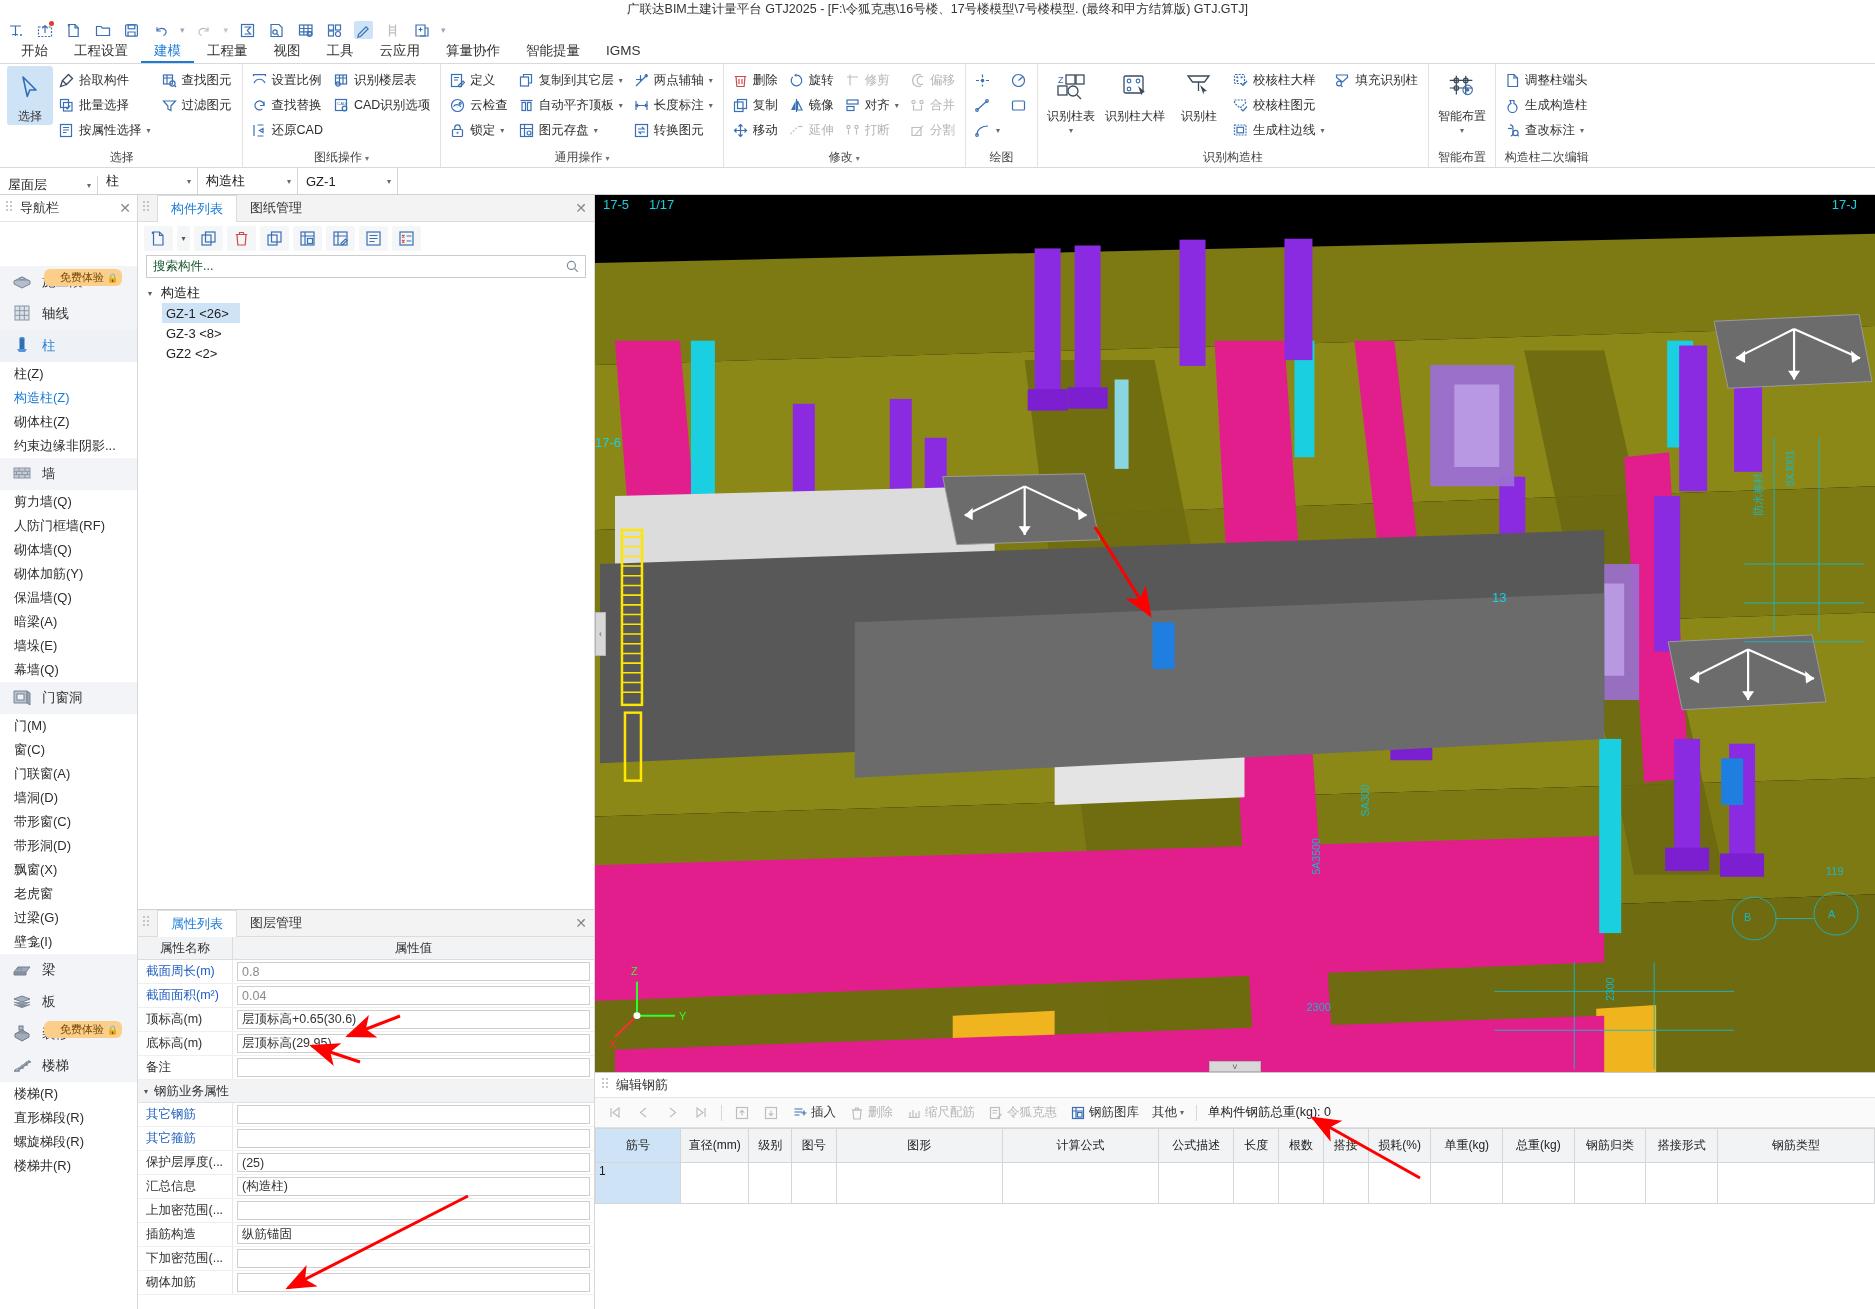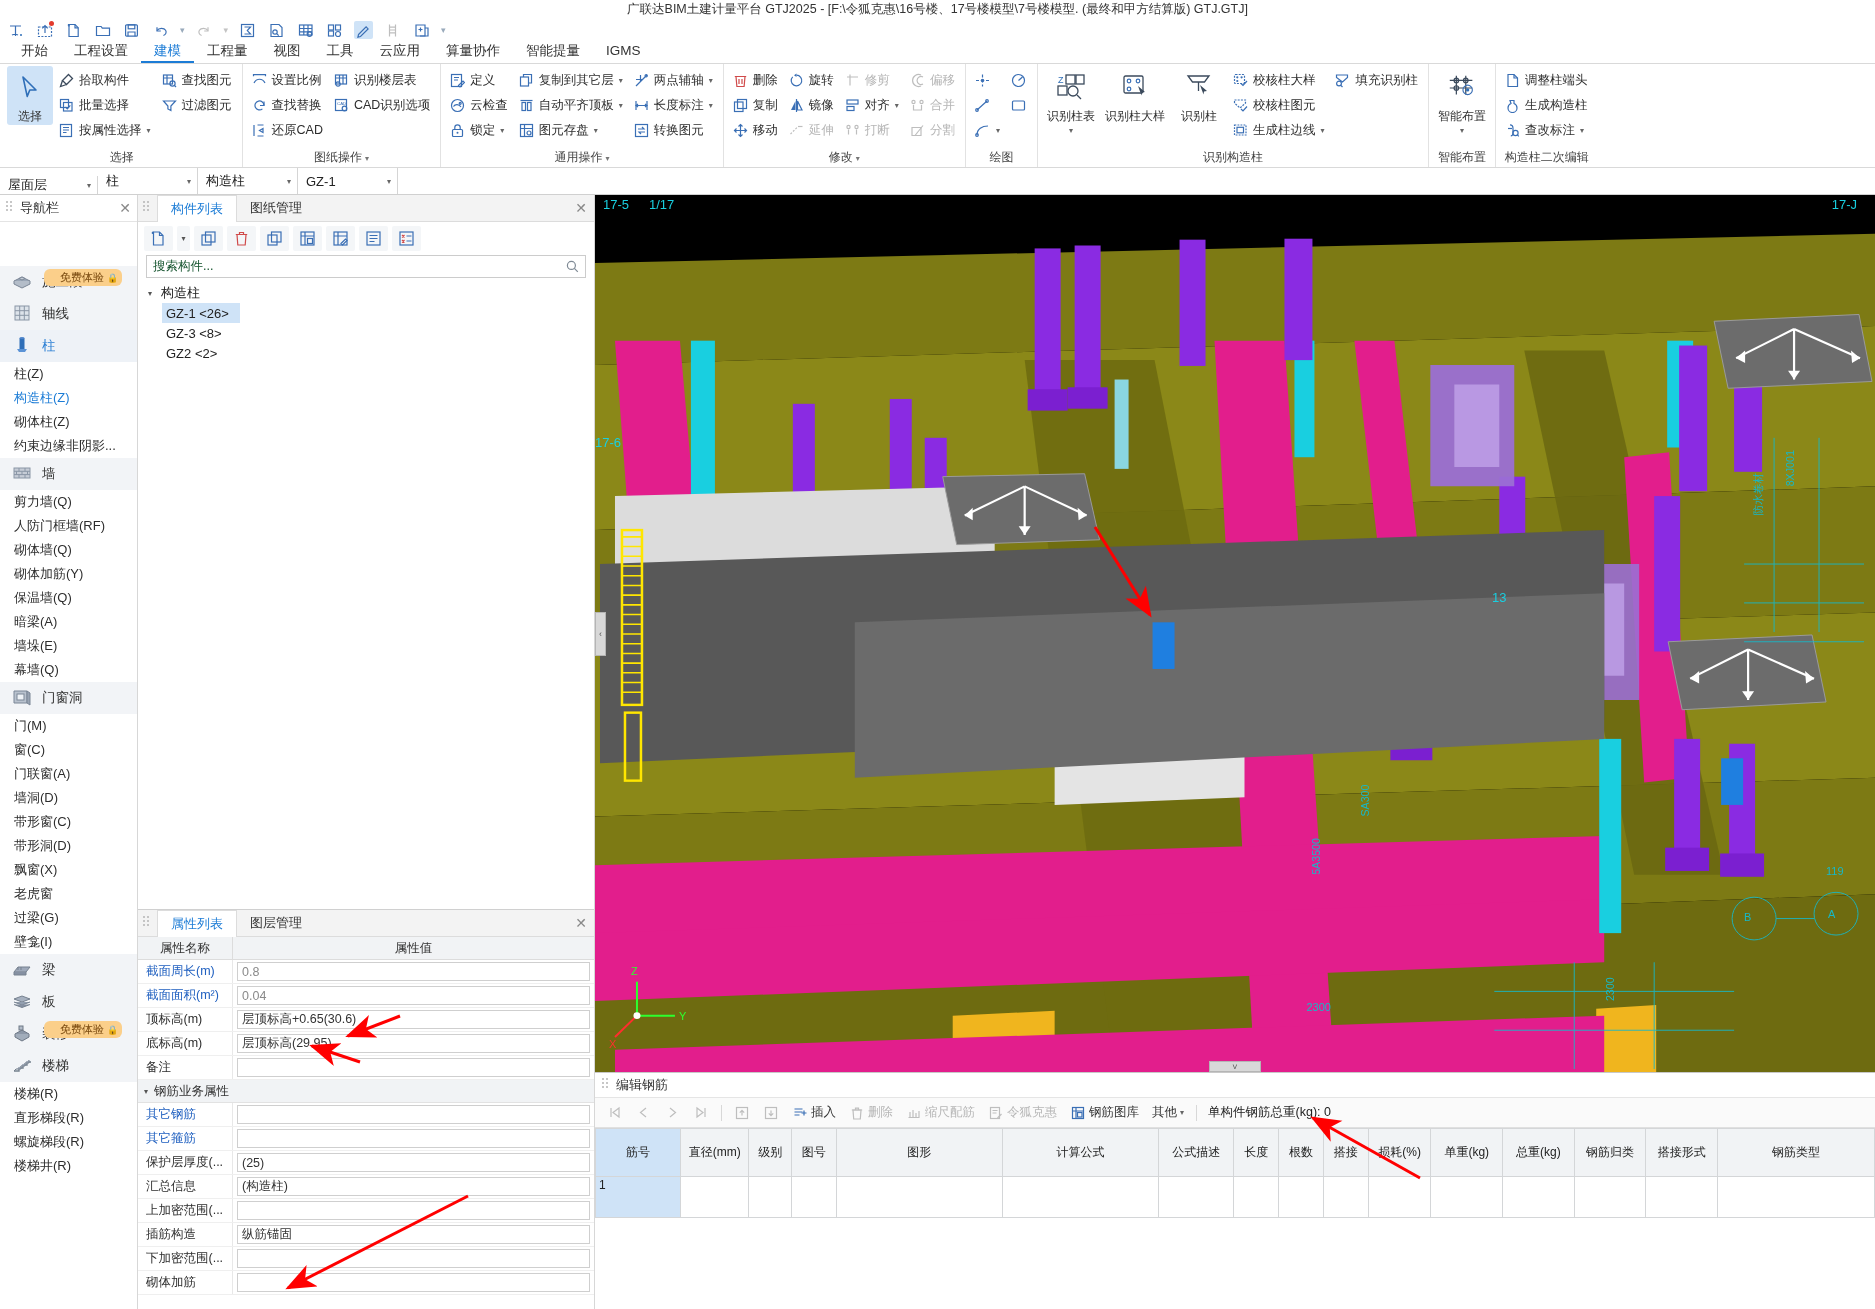--- a/index.html
+++ b/index.html
@@ -215,21 +215,21 @@
   .rt { display: flex; align-items: center; gap: 3px; padding: 0 5px; height: 23px; font-size: 12.5px; color: #333; white-space: nowrap; }
   .rt.dis { color: #b6b6b6; }
   .rt .caret { font-size: 8px; color: #666; }
   .rt .rg { width: 16px; height: 16px; display: flex; align-items: center; justify-content: center; }
   .rdiv { width: 1px; height: 16px; background: #d8d8d8; margin: 0 4px; }
   .rtotal { font-size: 12.5px; color: #222; padding-left: 4px; white-space: nowrap; }
 
   table.rebartbl { width: 100%; border-collapse: collapse; table-layout: fixed; }
   table.rebartbl th {
     height: 24px; background: #f1f3f5; border: 1px solid #d4d6d8;
-    font-size: 12px; font-weight: normal; color: #222; padding: 15px 2px; white-space: nowrap;
+    font-size: 12px; font-weight: normal; color: #222; padding: 8px 2px; white-space: nowrap;
   }
   table.rebartbl th.idx { background: #cfe3f7; }
   table.rebartbl td { height: 41px; border: 1px solid #d4d6d8; background: #fff; }
   table.rebartbl td.rownum { background: #cfe3f7; font-size: 12px; color: #222; text-align: left; padding-left: 3px; vertical-align: top; }
   .tblscroll { flex: 1; overflow: hidden; }
 
   
   .arrows { position: absolute; inset: 0; pointer-events: none; z-index: 50; }
 </style>
 </head>

